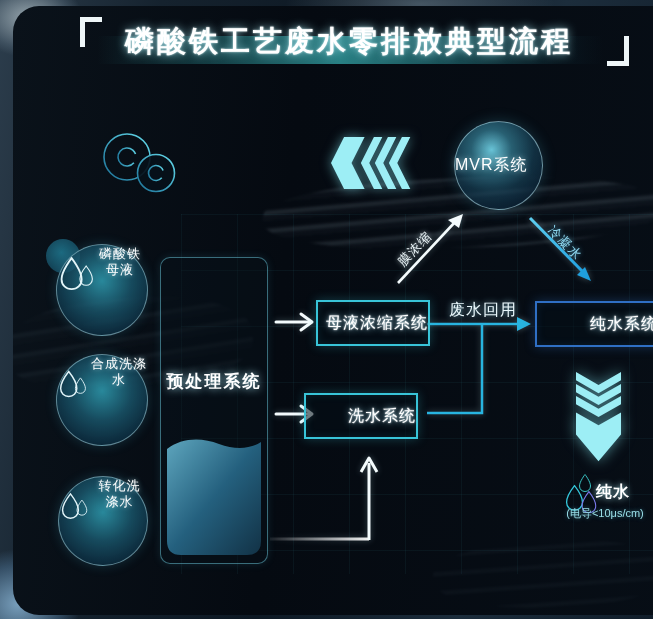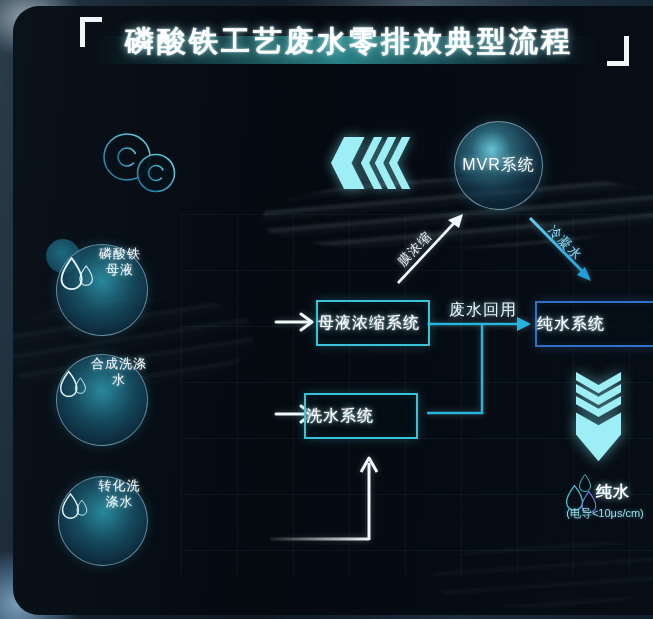--- a/index.html
+++ b/index.html
@@ -41,24 +41,24 @@
   .brk{position:absolute;width:17px;height:25px;}
   .brk-l{left:67px;top:11px;border-left:5px solid #eef6f8;border-top:5px solid #eef6f8;}
   .brk-r{left:594px;top:30px;border-right:5px solid #eef6f8;border-bottom:5px solid #eef6f8;}
   
   .chem{position:absolute;left:162px;top:137px;color:#c6ecf5;font-size:15px;line-height:22px;
     letter-spacing:.5px;text-shadow:0 0 6px rgba(90,190,215,.55);}
   
   .mvr{position:absolute;left:441px;top:115px;width:87px;height:87px;border-radius:50%;
     background:radial-gradient(circle at 42% 32%, rgba(110,205,225,.95) 0%, rgba(58,140,165,.65) 26%, rgba(25,72,96,.6) 55%, rgba(10,30,48,.9) 82%);
     border:1px solid rgba(185,232,242,.55);box-shadow:0 0 14px rgba(70,170,200,.25);
-    display:flex;align-items:center;justify-content:center;}
+    display:flex;align-items:center;}
   .mvr span{color:#fff;font-size:16px;letter-spacing:1px;text-shadow:0 0 6px rgba(180,235,245,.8);}
   
-  .sysbox{position:absolute;display:flex;align-items:center;justify-content:flex-start;
+  .sysbox{position:absolute;display:flex;align-items:center;justify-content:flex-end;
     background:rgba(4,14,22,.55);color:#ffffff;font-size:16px;letter-spacing:1px;
     text-shadow:0 0 7px rgba(160,225,245,.95),0 0 2px #fff;}
   .cyanbox{border:2px solid #38c4d8;box-shadow:0 0 10px rgba(56,196,216,.28), inset 0 0 8px rgba(56,196,216,.12);}
   .bluebox{border:2px solid #2f6fc4;box-shadow:0 0 10px rgba(47,111,196,.35), inset 0 0 8px rgba(47,111,196,.15);}
   .box-mother{left:303px;top:294px;width:110px;height:42px;}
   .box-wash{left:291px;top:387px;width:110px;height:42px;}
   .box-pure{left:522px;top:295px;width:121px;height:42px;}
   
   .tank{position:absolute;left:147px;top:251px;width:106px;height:305px;border-radius:10px;
     border:1.5px solid rgba(110,205,225,.5);background:rgba(8,20,30,.35);
@@ -228,20 +228,33 @@
     <div class="srcircle c2">
       <svg width="42" height="37" viewBox="0 0 46 40">
         <g fill="none" stroke="#e3f5f9" stroke-width="2">
           <path d="M16,1 C16,1 5,15 5,24 C5,30.6 9.9,35 16,35 C22.1,35 27,30.6 27,24 C27,15 16,1 16,1 Z"></path>
           <path d="M16,1 C16,1 5,15 5,24 C5,30.6 9.9,35 16,35 C22.1,35 27,30.6 27,24 C27,15 16,1 16,1 Z" transform="translate(22,9) scale(0.62)"></path>
         </g>
       </svg>
       <div class="src-label">合成洗涤水</div>
     </div>
 
+    <div class="tank">
+      <div class="tank-label">预处理系统</div>
+      <svg class="liquid" width="94" height="122" viewBox="0 0 94 122" preserveAspectRatio="none">
+        <defs>
+          <linearGradient id="liqGrad" x1="0" y1="0" x2="1" y2="1">
+            <stop offset="0" stop-color="#5ea6be"></stop>
+            <stop offset="0.5" stop-color="#24607e"></stop>
+            <stop offset="1" stop-color="#123246"></stop>
+          </linearGradient>
+        </defs>
+        <path d="M0,16 C14,5 34,4 52,11 C68,17 84,16 94,9 L94,108 Q94,122 80,122 L14,122 Q0,122 0,108 Z" fill="url(#liqGrad)"></path>
+      </svg>
+    </div>
 
     <div class="sysbox cyanbox box-mother">
       <span>母液浓缩系统</span>
     </div>
     <div class="sysbox cyanbox box-wash">
       <span>洗水系统</span>
     </div>
     <div class="sysbox bluebox box-pure">
       <span>纯水系统</span>
     </div>

